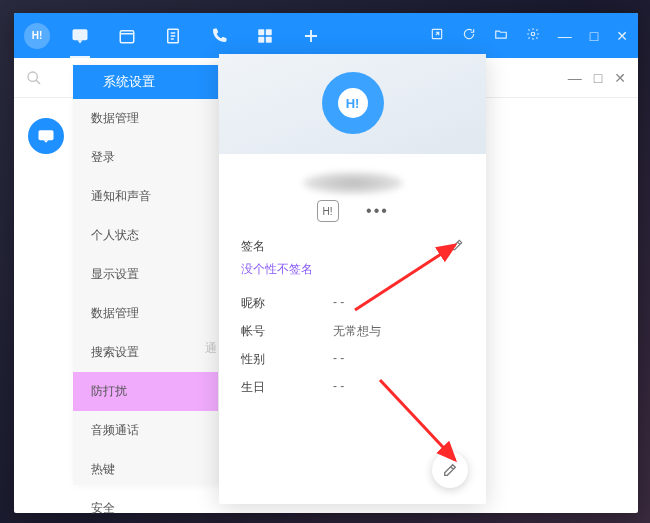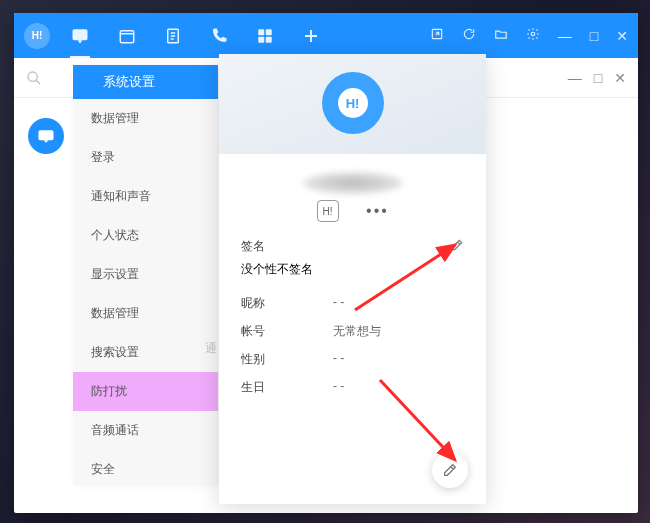--- a/index.html
+++ b/index.html
@@ -36,21 +36,21 @@
 .profile-panel .banner { height: 100px; background: linear-gradient(160deg, #f0f4f8 0%, #e0e8f0 100%); position: relative; }
 .profile-panel .banner .avatar { position: absolute; left: 50%; top: 18px; transform: translateX(-50%); width: 62px; height: 62px; border-radius: 50%; background: #3ba3ff; display: flex; align-items: center; justify-content: center; }
 .profile-panel .banner .avatar .face { width: 30px; height: 30px; border-radius: 50%; background: #fff; position: relative; display:flex; align-items:center; justify-content:center; color:#3ba3ff; font-weight:bold; font-size:13px;}
 .profile-panel .name-blur { margin: 18px auto 6px; width: 100px; height: 22px; background: radial-gradient(ellipse, #bbb 0%, #ddd 60%, transparent 100%); filter: blur(3px); border-radius: 50%; }
 .profile-panel .actions { display: flex; justify-content: center; gap: 28px; margin: 6px 0 16px; }
 .profile-panel .actions span { width: 22px; height: 22px; border: 1px solid #999; border-radius: 4px; display: flex; align-items: center; justify-content: center; font-size: 10px; color: #666; cursor: pointer; }
 .profile-panel .actions .dots { border: none; font-size: 16px; letter-spacing: 2px; }
 
 .profile-panel .section { padding: 0 22px; font-size: 12px; }
 .profile-panel .sig-label { color: #444; display: flex; justify-content: space-between; }
-.profile-panel .sig-text { color: #000000; margin: 6px 0 17px; }
+.profile-panel .sig-text { color: #8b5cf6; margin: 6px 0 17px; }
 .profile-panel .info-row { display: flex; margin: 11px 0; gap: 48px; }
 .profile-panel .info-row .k { width: 44px; color: #444; }
 .profile-panel .info-row .v { color: #666; }
 .profile-panel .partial { position: absolute; left: -14px; top: 286px; font-size: 12px; color: #bbb; }
 
 .edit-btn { cursor: pointer; color: #777; }
 .float-edit { position: absolute; right: 18px; bottom: 16px; width: 36px; height: 36px; border-radius: 50%; background: #fff; box-shadow: 0 2px 10px rgba(0,0,0,0.18); display: flex; align-items: center; justify-content: center; cursor: pointer; color: #777; }
 
 .arrow { position: absolute; pointer-events: none; }
 .arrow svg { overflow: visible; }
@@ -151,20 +151,21 @@
   <div id="settings-list">
       <div class="menu-item">数据管理</div>
       <div class="menu-item">登录</div>
       <div class="menu-item">通知和声音</div>
       <div class="menu-item">个人状态</div>
       <div class="menu-item">显示设置</div>
       <div class="menu-item">数据管理</div>
       <div class="menu-item">搜索设置</div>
       <div class="menu-item active">防打扰</div>
       <div class="menu-item">音频通话</div>
+      <div class="menu-item">热键</div>
       <div class="menu-item">安全</div>
     </div>
 </div>
 
 <div class="profile-panel">
   <div class="pp-ctrl">
     <span>—</span>
     <span>✕</span>
   </div>
   <div class="banner">

